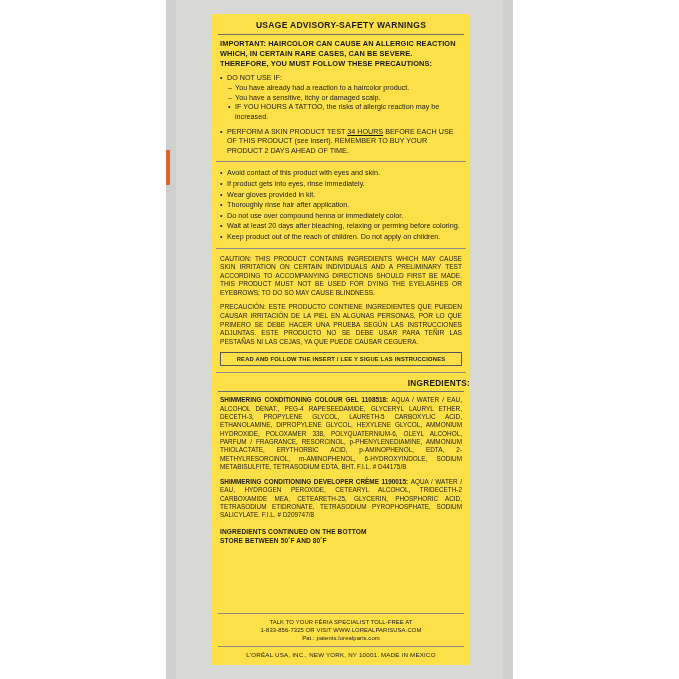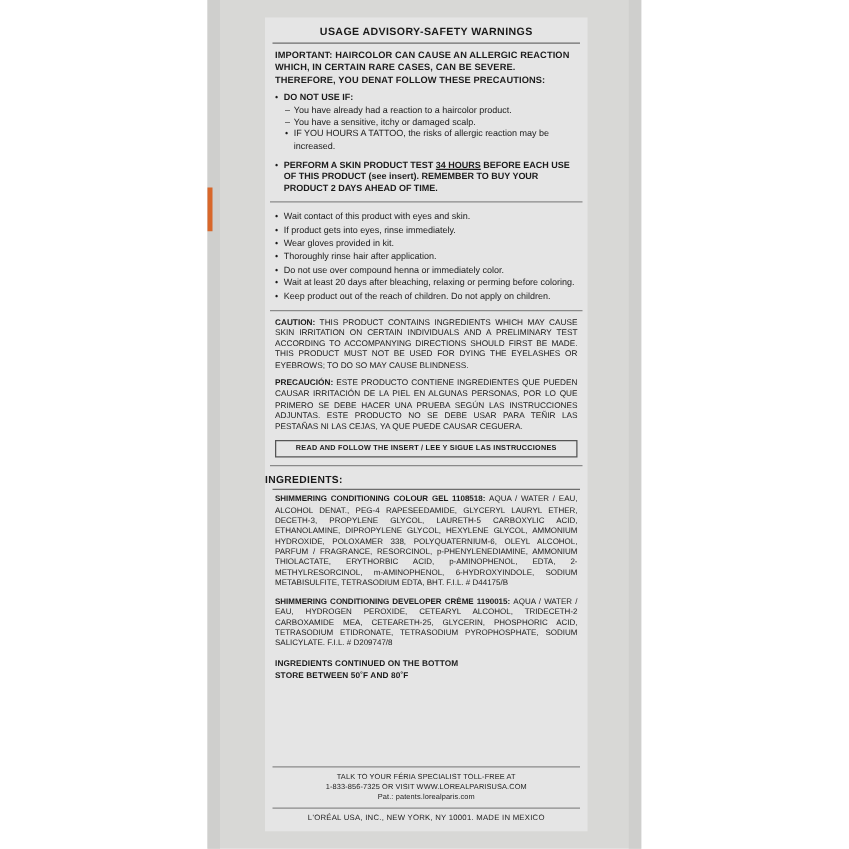--- a/index.html
+++ b/index.html
@@ -52,21 +52,21 @@
     height: 35px;
     background: #d8672a;
   }
   
   .panel {
     position: absolute;
     left: 212px;
     top: 14px;
     width: 258px;
     bottom: 14px;
-    background: #e5e5e5;
+    background: #fde047;
     color: #1a1a1a;
   }
   .title {
     text-align: center;
     font-size: 8.5px;
     letter-spacing: 0.3px;
     font-weight: bold;
     padding-top: 6px;
     padding-bottom: 4px;
   }
@@ -92,21 +92,21 @@
     margin-bottom: 1px;
   }
   .bullet-row .b {
     width: 7px;
     flex: 0 0 7px;
   }
   .bullet-row .t {
     flex: 1;
   }
   .bold {
-    font-weight: bold;
+    font-weight: normal;
   }
   .sub-list {
     margin-left: 8px;
   }
   .sub-row {
     display: flex;
     font-size: 7.2px;
     line-height: 9.6px;
   }
   .sub-row .b {
@@ -130,21 +130,21 @@
   .insert-box {
     margin: 4px 8px 6px 8px;
     border: 1px solid #555;
     text-align: center;
     font-size: 5.8px;
     letter-spacing: 0.2px;
     padding: 3px 2px;
     font-weight: bold;
   }
   .ing-title {
-    text-align: left;
+    text-align: right;
     font-size: 8.2px;
     font-weight: bold;
     letter-spacing: 0.3px;
     margin-top: 2px;
     margin-bottom: 3px;
   }
   .ing-block {
     font-size: 6.4px;
     line-height: 8.3px;
     text-align: justify;
@@ -196,21 +196,21 @@
   <div class="box-edge-left"></div>
   <div class="box-edge-right"></div>
   <div class="orange-tick"></div>
 
   <div class="panel">
 
     <div class="title">USAGE ADVISORY-SAFETY WARNINGS</div>
     <hr class="rule">
 
     <div class="sect">
-      <p class="p-bold">IMPORTANT: HAIRCOLOR CAN CAUSE AN ALLERGIC REACTION WHICH, IN CERTAIN RARE CASES, CAN BE SEVERE. THEREFORE, YOU DENAT FOLLOW THESE PRECAUTIONS:</p>
+      <p class="p-bold">IMPORTANT: HAIRCOLOR CAN CAUSE AN ALLERGIC REACTION WHICH, IN CERTAIN RARE CASES, CAN BE SEVERE. THEREFORE, YOU MUST FOLLOW THESE PRECAUTIONS:</p>
 
       <div class="bullet-row">
         <span class="b">•</span>
         <span class="t bold">DO NOT USE IF:</span>
       </div>
 
       <div class="sub-list">
         <div class="sub-row">
           <span class="b">–</span>
           <span class="t">You have already had a reaction to a haircolor product.</span>
@@ -231,21 +231,21 @@
           <span>PERFORM A SKIN PRODUCT TEST </span><span class="u">34 HOURS</span><span> BEFORE EACH USE OF THIS PRODUCT (see insert). REMEMBER TO BUY YOUR PRODUCT 2 DAYS AHEAD OF TIME.</span>
         </span>
       </div>
     </div>
 
     <div class="divider"></div>
 
     <div class="sect">
       <div class="bullet-row">
         <span class="b">•</span>
-        <span class="t">Wait contact of this product with eyes and skin.</span>
+        <span class="t">Avoid contact of this product with eyes and skin.</span>
       </div>
       <div class="bullet-row">
         <span class="b">•</span>
         <span class="t">If product gets into eyes, rinse immediately.</span>
       </div>
       <div class="bullet-row">
         <span class="b">•</span>
         <span class="t">Wear gloves provided in kit.</span>
       </div>
       <div class="bullet-row">

